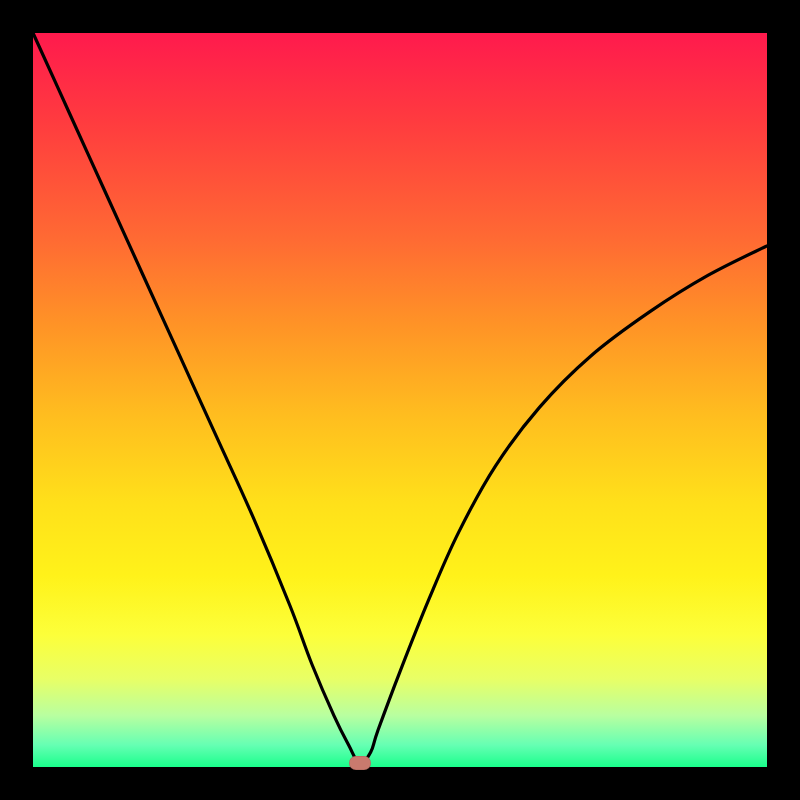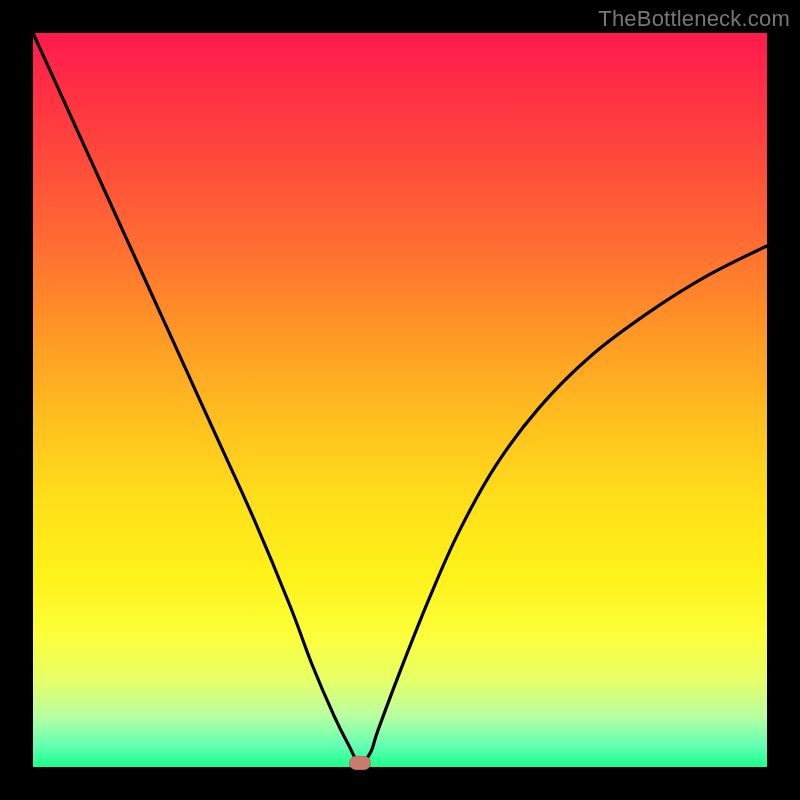--- a/index.html
+++ b/index.html
@@ -66,14 +66,13 @@
 
   <div class="plot-area">
 
     <svg class="curve" viewBox="0 0 734 734" preserveAspectRatio="none">
       <path fill="none" stroke="#000" stroke-width="3.2" stroke-linecap="round" d="M 0.00 0.00 C 6.61 14.53, 23.49 51.67, 36.70 80.74 C 49.91 109.81, 60.19 132.41, 73.40 161.48 C 86.61 190.55, 96.89 213.15, 110.10 242.22 C 123.31 271.29, 133.59 293.89, 146.80 322.96 C 160.01 352.03, 170.29 374.63, 183.50 403.70 C 196.71 432.77, 206.99 454.05, 220.20 484.44 C 233.41 514.83, 246.33 546.10, 256.90 572.52 C 267.47 598.94, 270.99 611.42, 278.92 631.24 C 286.85 651.06, 294.33 668.09, 300.94 682.62 C 307.55 697.15, 311.00 703.39, 315.62 711.98 C 320.24 720.57, 322.67 729.01, 326.63 730.33 C 330.59 731.65, 334.34 725.27, 337.64 719.32 C 340.94 713.37, 339.70 711.83, 344.98 697.30 C 350.26 682.77, 357.75 662.36, 367.00 638.58 C 376.25 614.80, 385.79 590.28, 396.36 565.18 C 406.93 540.08, 413.83 522.90, 425.72 499.12 C 437.61 475.34, 447.89 455.52, 462.42 433.06 C 476.95 410.60, 489.28 394.16, 506.46 374.34 C 523.64 354.52, 538.02 340.14, 557.84 322.96 C 577.66 305.78, 595.42 293.45, 616.56 278.92 C 637.70 264.39, 654.14 254.11, 675.28 242.22 C 696.42 230.33, 723.43 218.14, 734.00 212.86" id="curvePath"></path>
     </svg>
 
     <div class="marker" id="notchMarker" style="left: 326.63px; top: 730.33px;"></div>
   </div>
 
-  <div class="watermark">TheBottleneck.com</div>
 </div>
 
 </body></html>

